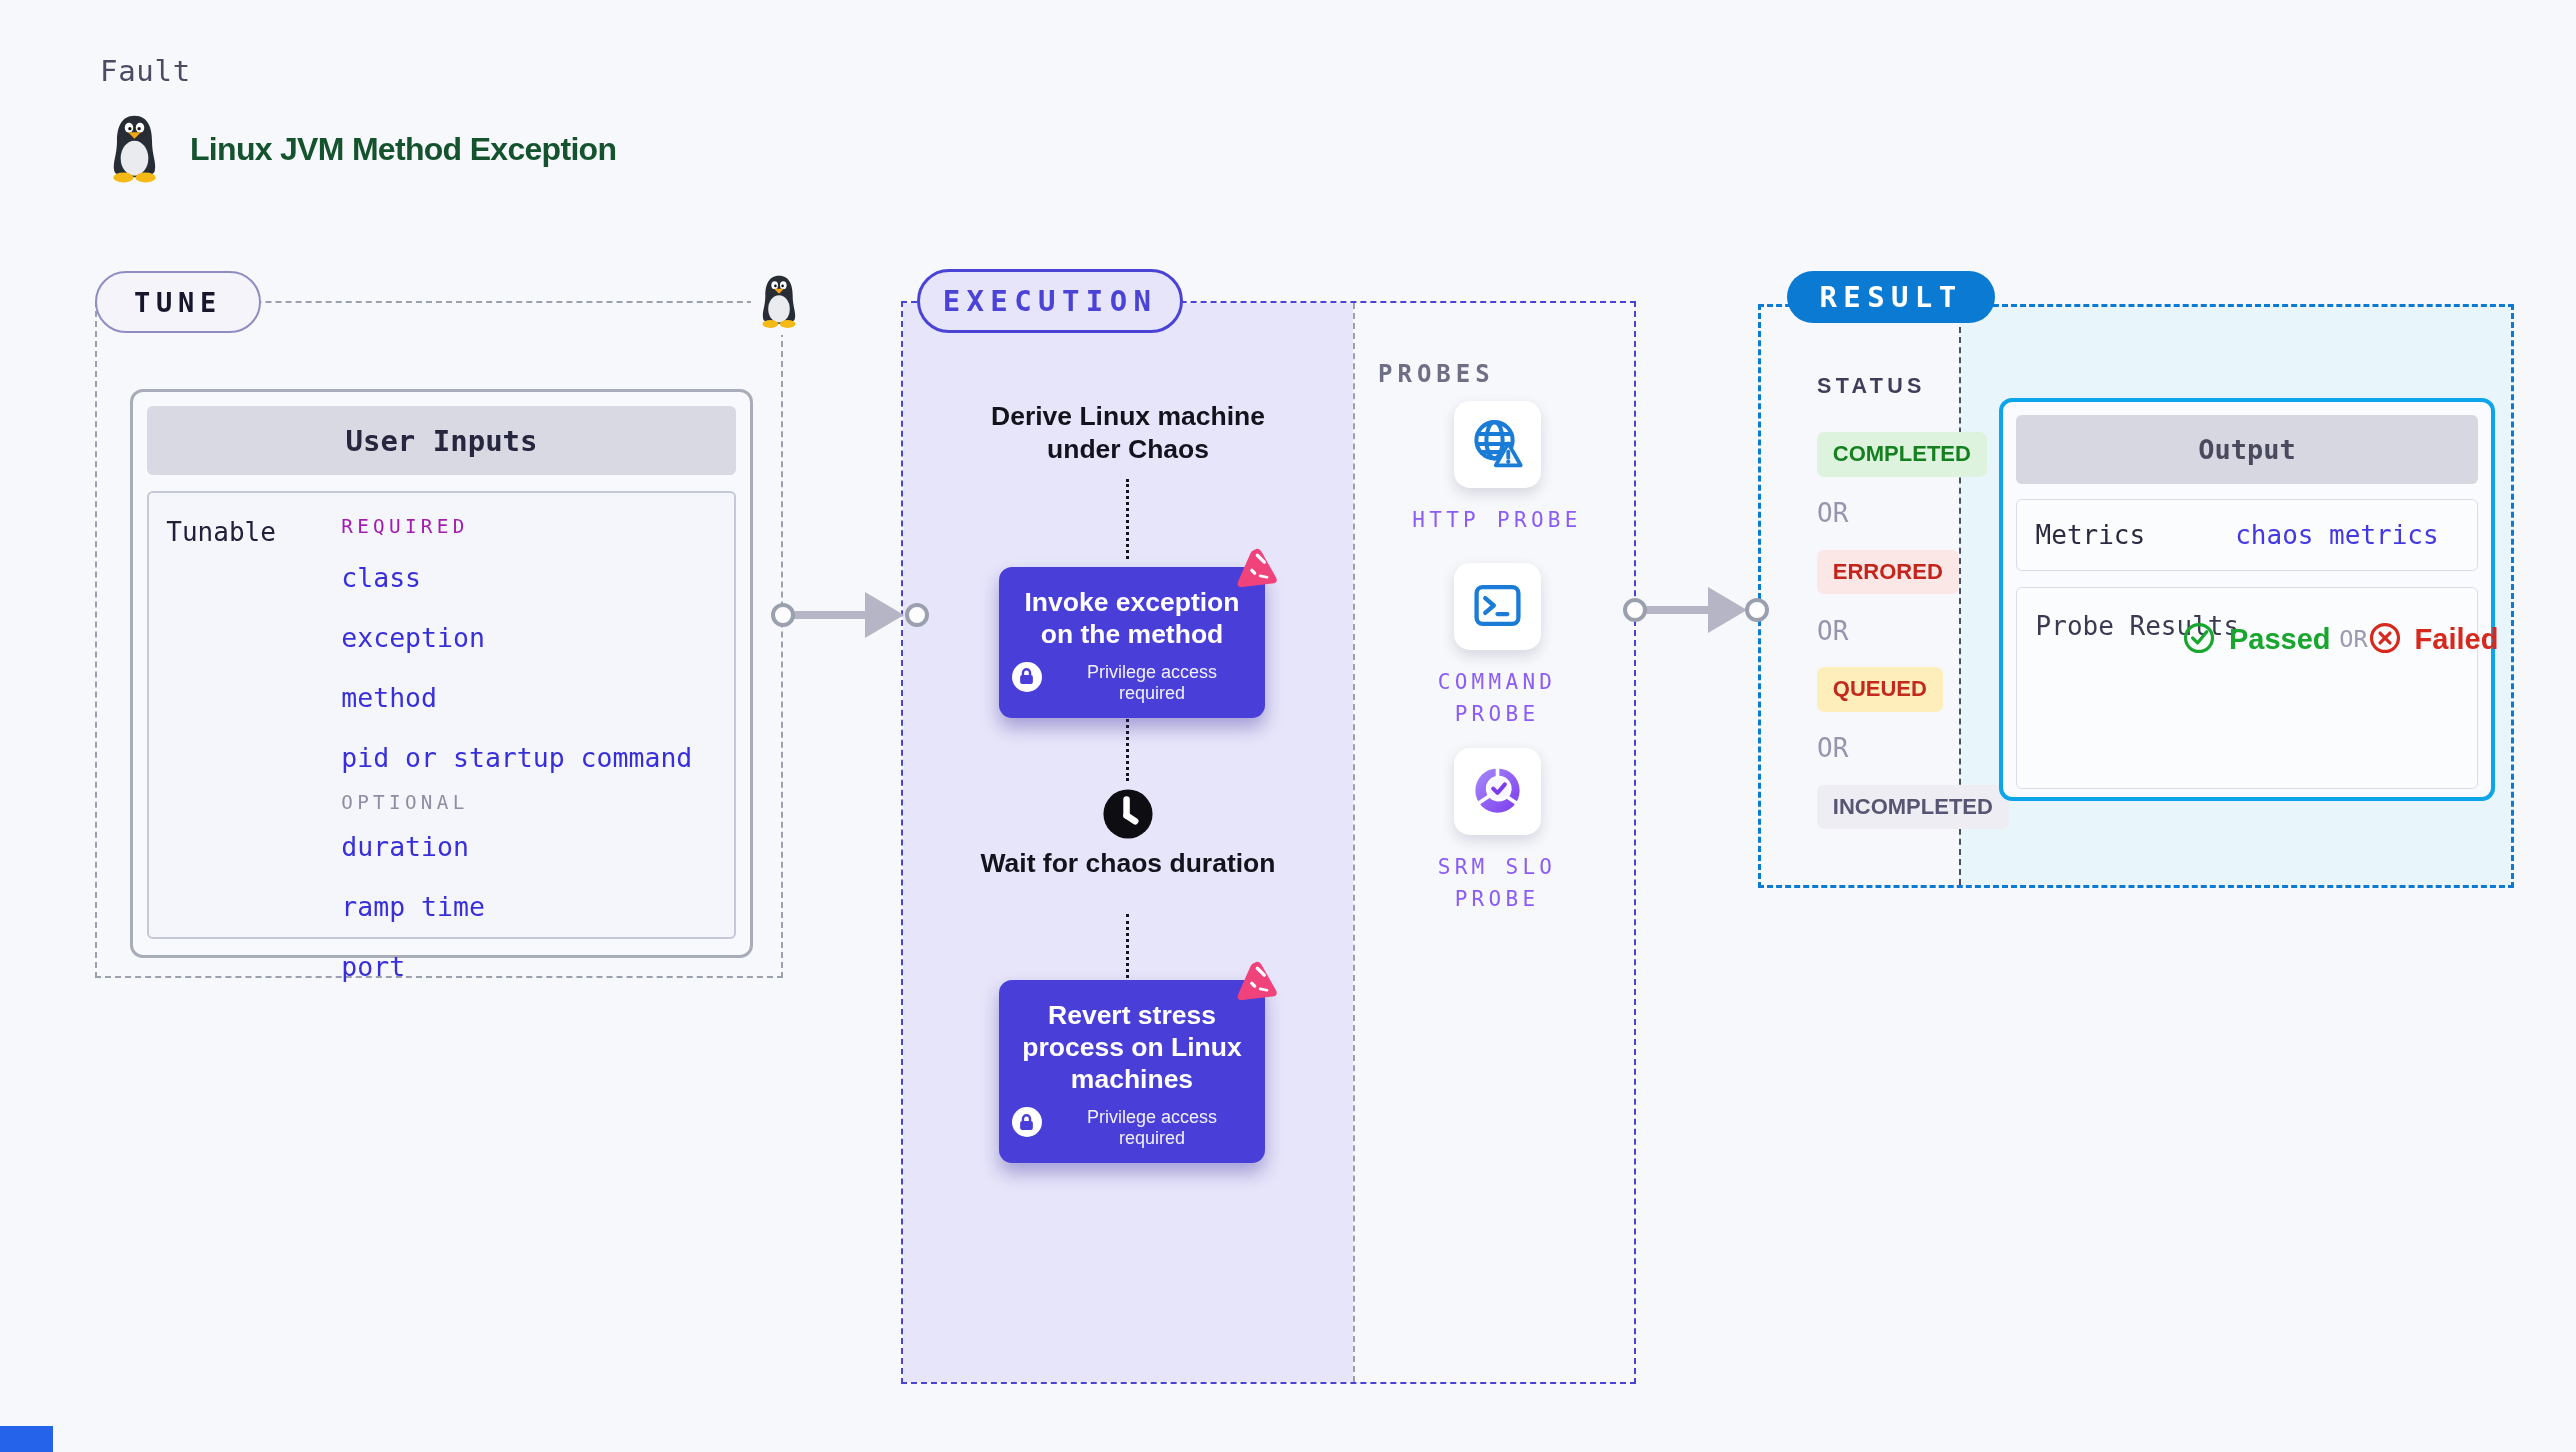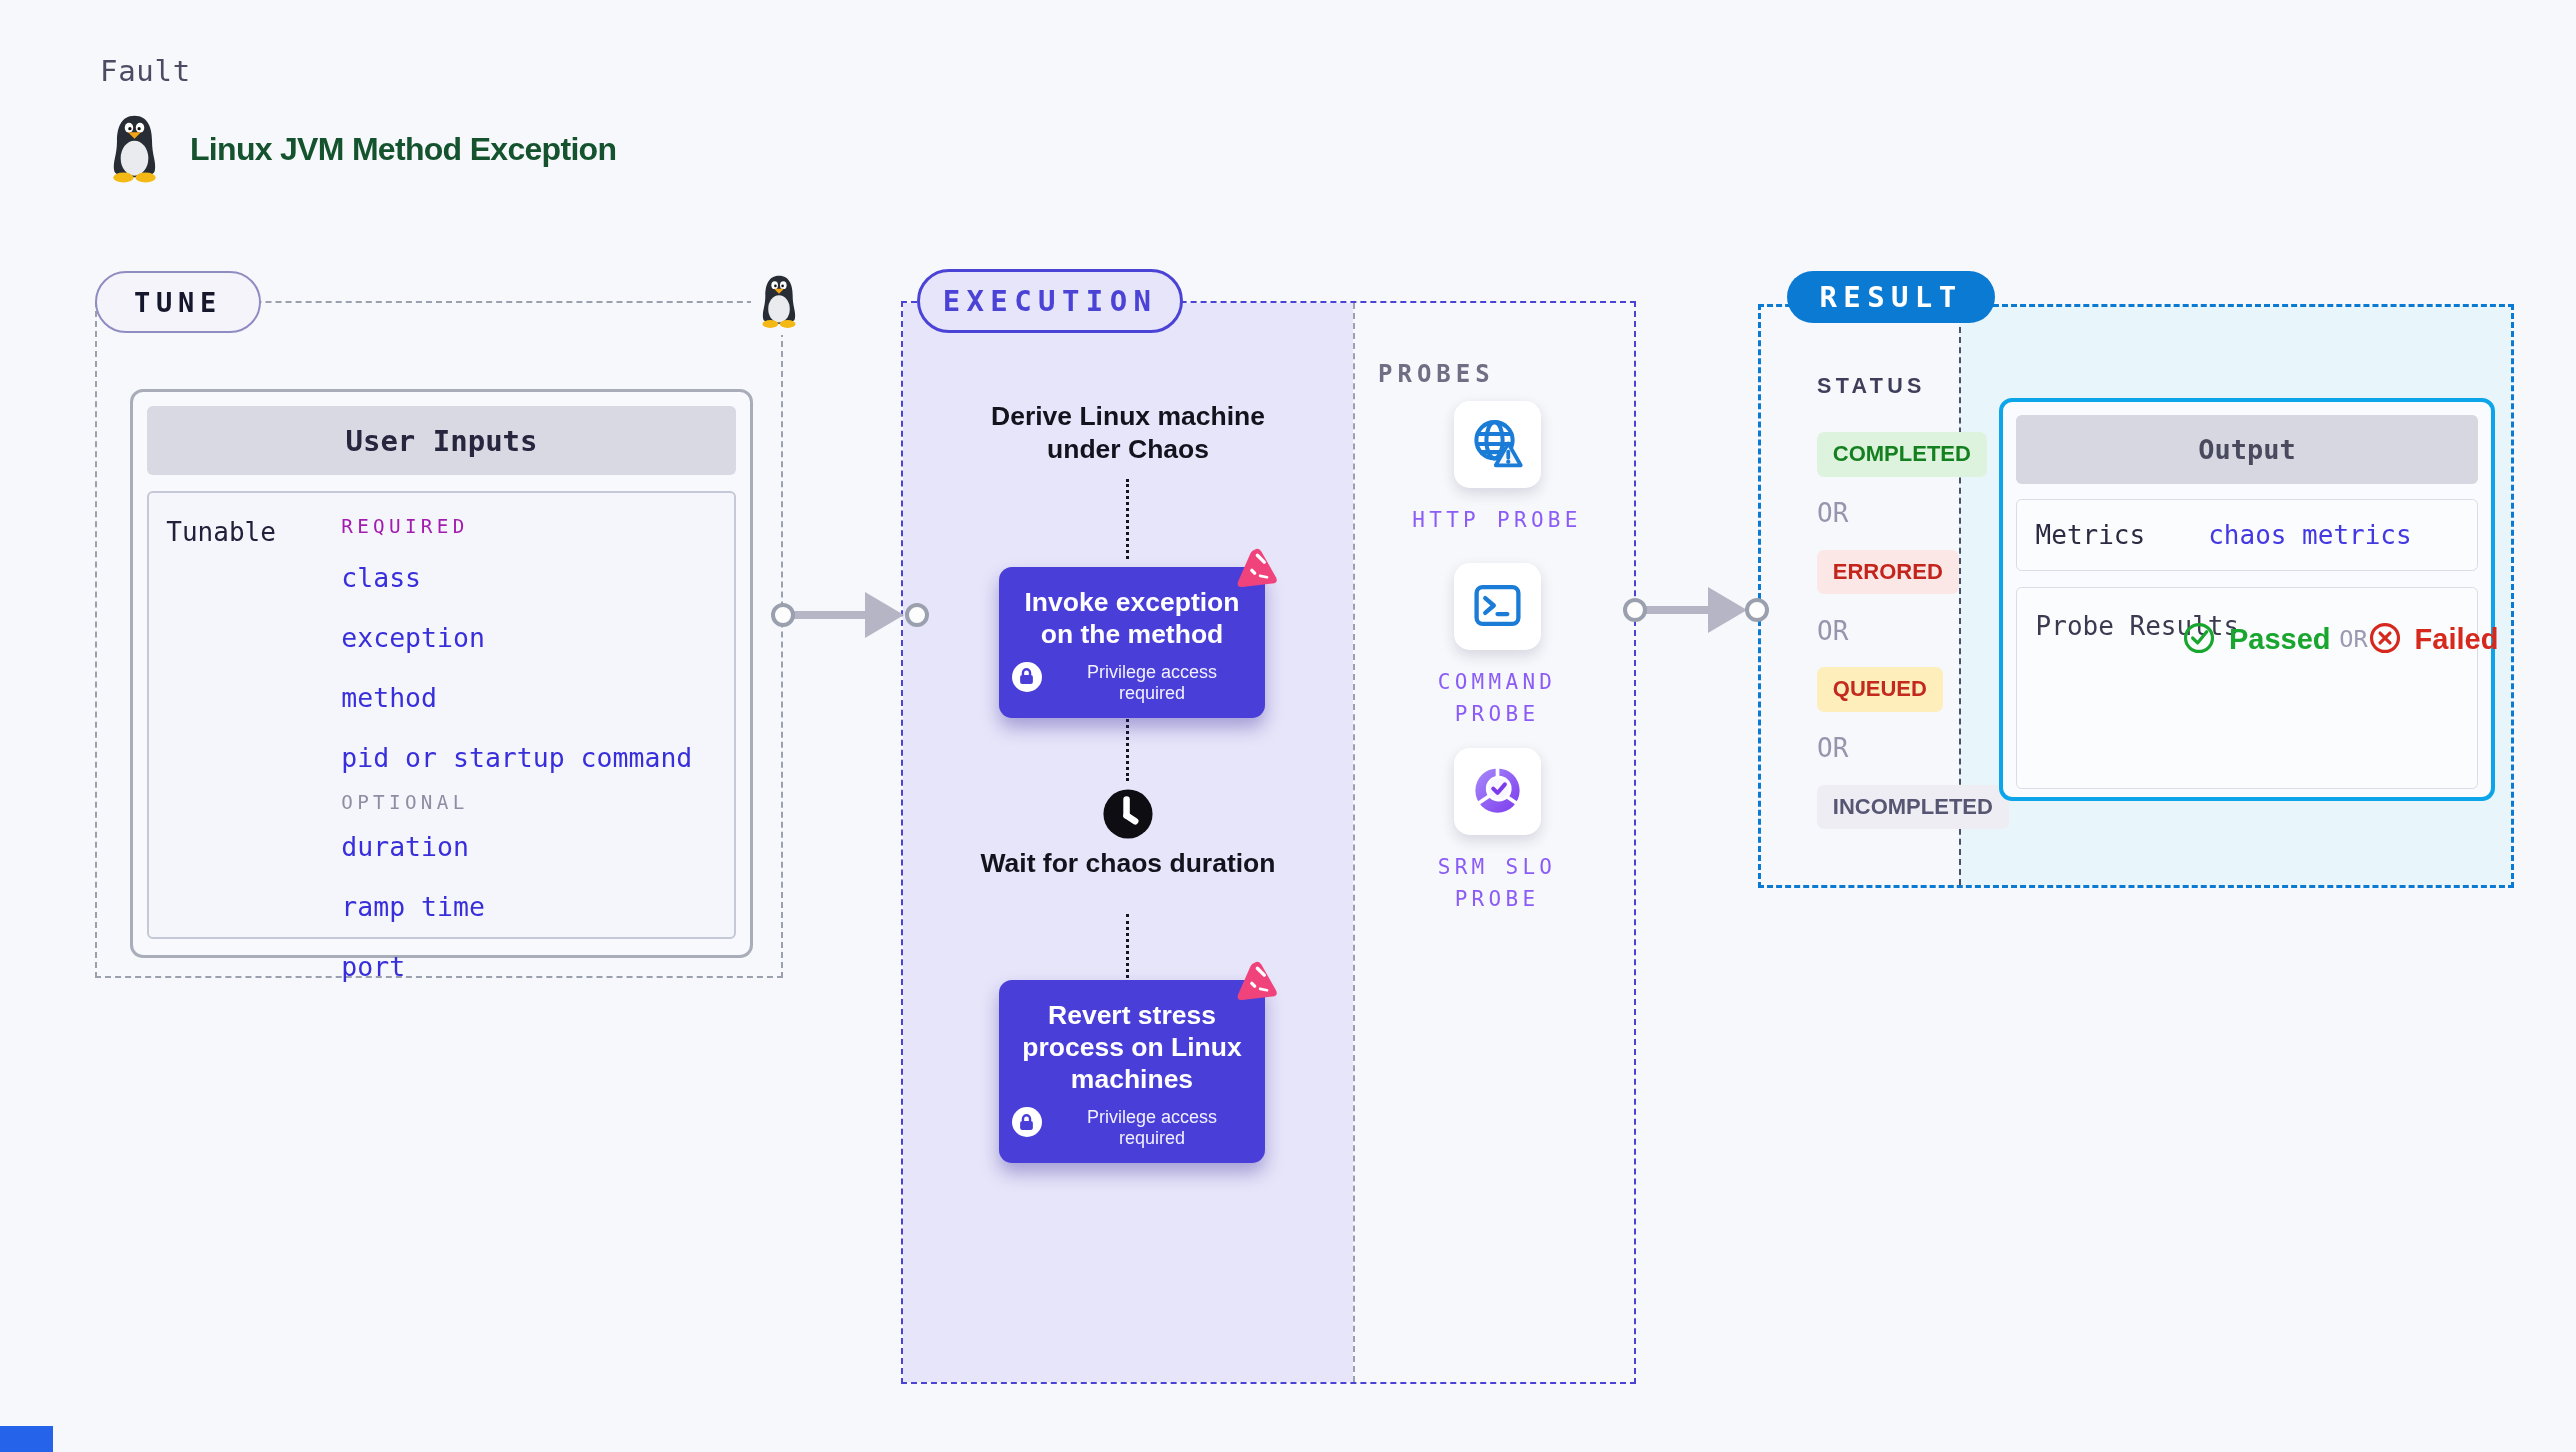--- a/index.html
+++ b/index.html
@@ -93,21 +93,21 @@
   .badge.incompleted { background:#ededf3; color:#565673; }
   .or { font-family:"DejaVu Sans Mono","Liberation Mono",monospace; font-size:26px; color:#9595ad; margin-bottom:21.5px; }
 
   .output-card { position:absolute; left:1999px; top:398px; width:496px; height:403px; background:#fafbfe;
                  border:4.3px solid #0da5e9; border-radius:13px; z-index:5; }
   .output-header { position:absolute; left:13px; right:13px; top:13px; height:69px; background:#d7d7e2;
                    border-radius:5.7px; display:flex; align-items:center; justify-content:center;
                    font-size:27px; font-weight:bold; color:#4a4a5e; }
   .output-row { position:absolute; left:13px; right:13px; background:#fbfcfe; border:1.4px solid #d9dce6;
                 border-radius:5.7px; }
-  .row-metrics { top:97px; height:72px; display:flex; align-items:center; }
+  .row-metrics { top:97px; height:72px; display:flex; align-items:center;gap:27px; }
   .metrics-label { font-size:26px; color:#2a2a40; margin-left:18.6px; }
   .metrics-link { font-size:26px; color:#4338e1; margin-left:63px; cursor:pointer; }
   .row-probe { top:185px; height:202px; }
   .probe-results-label { position:absolute; left:18.6px; top:20px; font-size:26px; color:#3a3a50; line-height:1.45; }
   .verdicts { position:absolute; left:165px; top:18.6px; display:flex; flex-direction:row; }
   .verdict { display:flex; align-items:center; gap:13px; }
   .verdict-label { font-size:29px; font-weight:bold; }
   .verdict-label.passed { color:#18a62e; }
   .verdict-label.failed { color:#d6281c; }
   .verdict-or { font-family:"DejaVu Sans Mono","Liberation Mono",monospace; font-size:23.6px; color:#9a9ab2;

